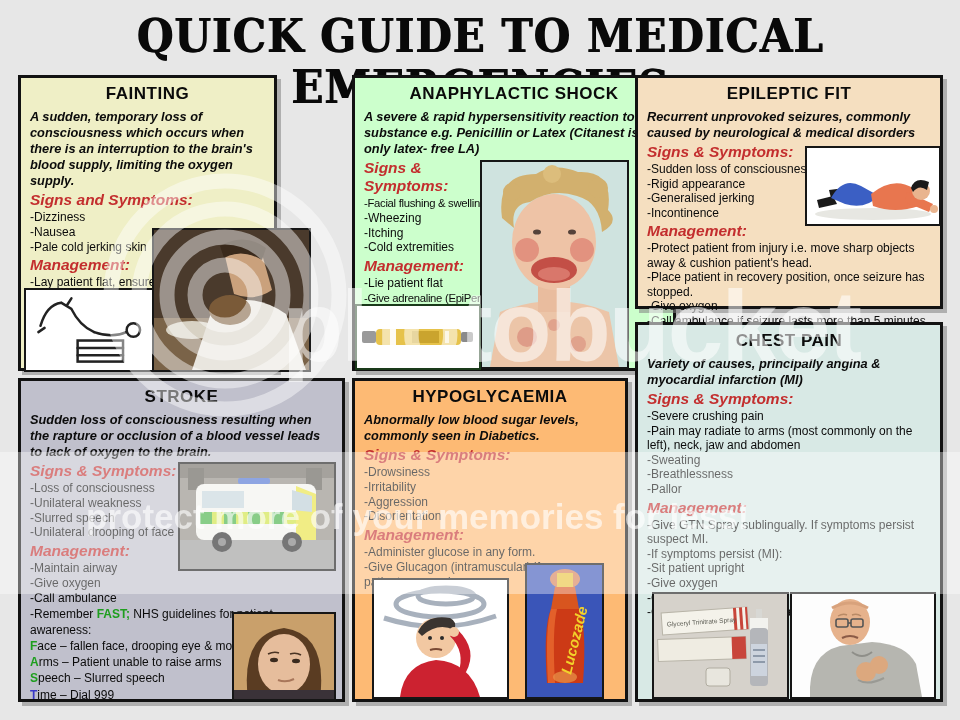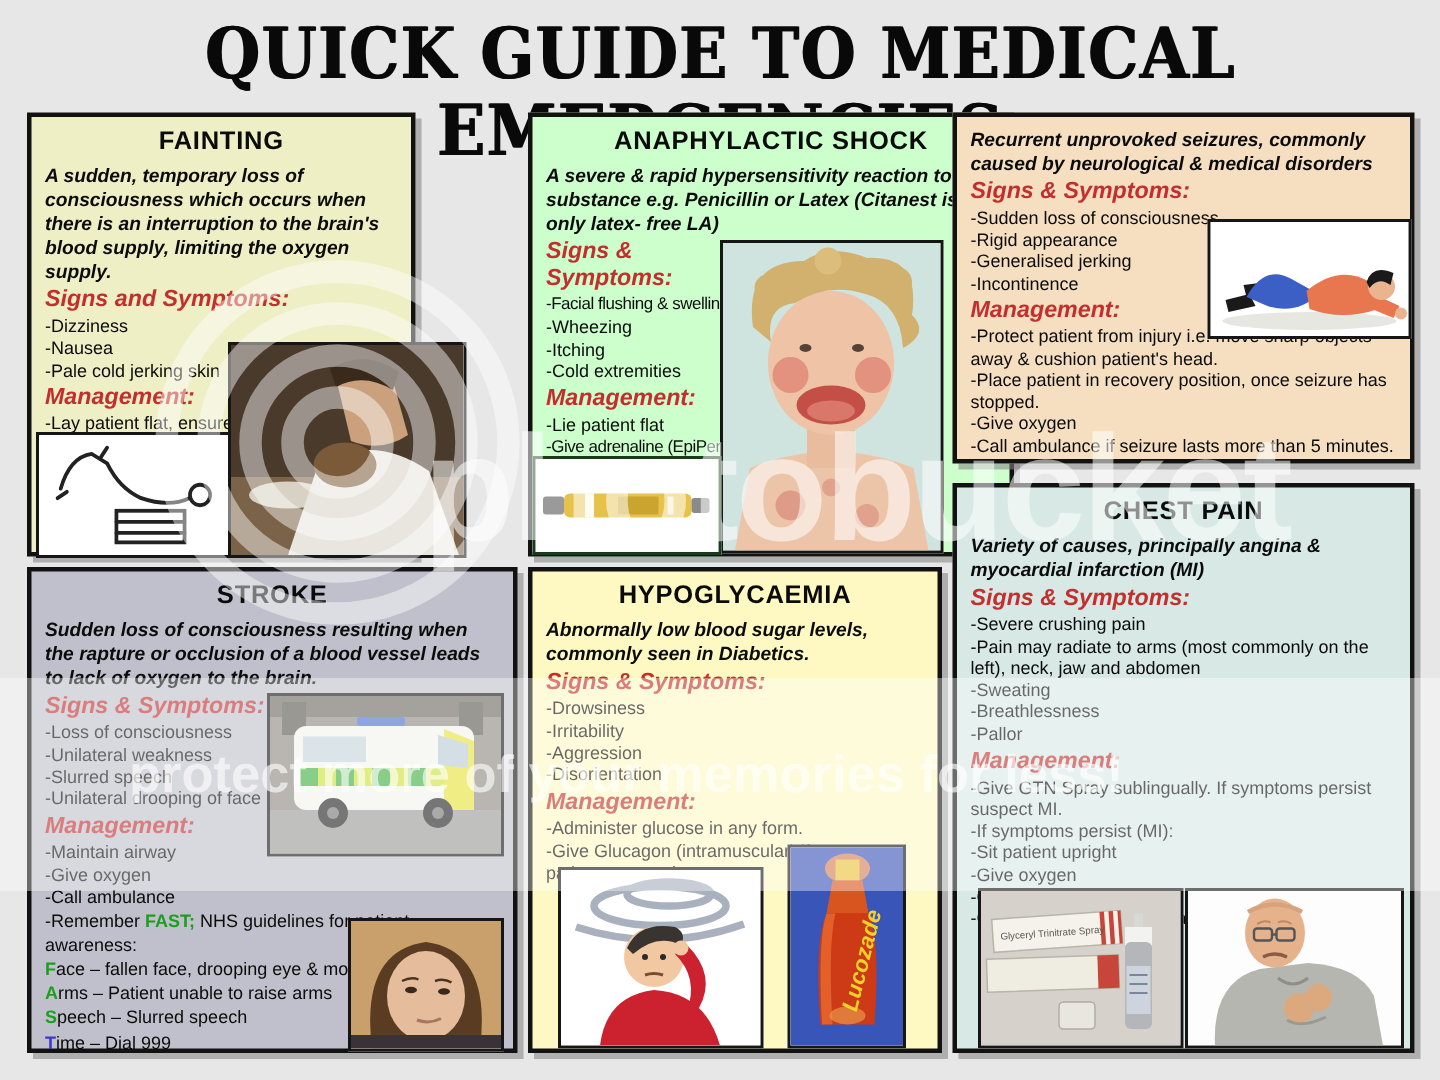--- a/index.html
+++ b/index.html
@@ -16,21 +16,21 @@
   .sec-head{color:#c32e2e;font-weight:bold;font-style:italic;font-size:15.5px;margin:2px 0 1px;}
   .item{font-size:12px;line-height:14.8px;}
   .nowrap .item{white-space:nowrap;}
   .img-box{position:absolute;border:2px solid #161616;background:#fff;overflow:hidden;}
   .img-box svg{display:block;width:100%;height:100%;}
   
   #p-fainting{left:18px;top:75px;width:259px;height:296px;background:#efefc6;}
   #p-anaph{left:352px;top:75px;width:324px;height:296px;background:#ccffcc;}
   #p-epil{left:635px;top:75px;width:308px;height:234px;background:#f5dfc0;}
   #p-stroke{left:18px;top:378px;width:327px;height:324px;background:#c0c0cc;}
-  #p-hypo{left:352px;top:378px;width:276px;height:324px;background:#fef9c3;}
+  #p-hypo{left:352px;top:378px;width:276px;height:324px;background:#fdba74;}
   #p-chest{left:635px;top:322px;width:308px;height:380px;background:#d8e9e5;}
   #p-epil .item{line-height:14.5px;}
   #p-chest .item{line-height:14.6px;}
   .col-narrow{width:128px;}
   .col-mid{width:168px;}
   .col-stroke{width:160px;}
   .fast-line{font-size:12px;line-height:16.2px;}
   .fl{font-weight:bold;}
   .green{color:#1e9e1e;}
   .blue{color:#3a3ac8;}
@@ -132,20 +132,21 @@
         <rect x="19" y="23" width="85" height="16" rx="4" fill="#e6c24a"></rect>
         <rect x="33" y="23" width="6" height="16" fill="#ffffff" opacity=".85"></rect>
         <rect x="55" y="25" width="27" height="12" fill="#caa42e"></rect>
         <rect x="88" y="25" width="4" height="12" fill="#fff" opacity=".7"></rect>
         <rect x="104" y="26" width="12" height="10" rx="2" fill="#8a8a8a"></rect>
       </svg>
     </div>
   </section>
 
   <section class="panel" id="p-epil">
+    <h2 class="panel-title">EPILEPTIC FIT</h2>
     <p class="desc">Recurrent unprovoked seizures, commonly caused by neurological &amp; medical disorders</p>
     <div class="col-mid nowrap">
       <h3 class="sec-head">Signs &amp; Symptoms:</h3>
       <div class="item">-Sudden loss of consciousness</div>
       <div class="item">-Rigid appearance</div>
       <div class="item">-Generalised jerking</div>
       <div class="item">-Incontinence</div>
     </div>
     <h3 class="sec-head">Management:</h3>
     <div class="item">-Protect patient from injury i.e. move sharp objects away &amp; cushion patient's head.</div>

